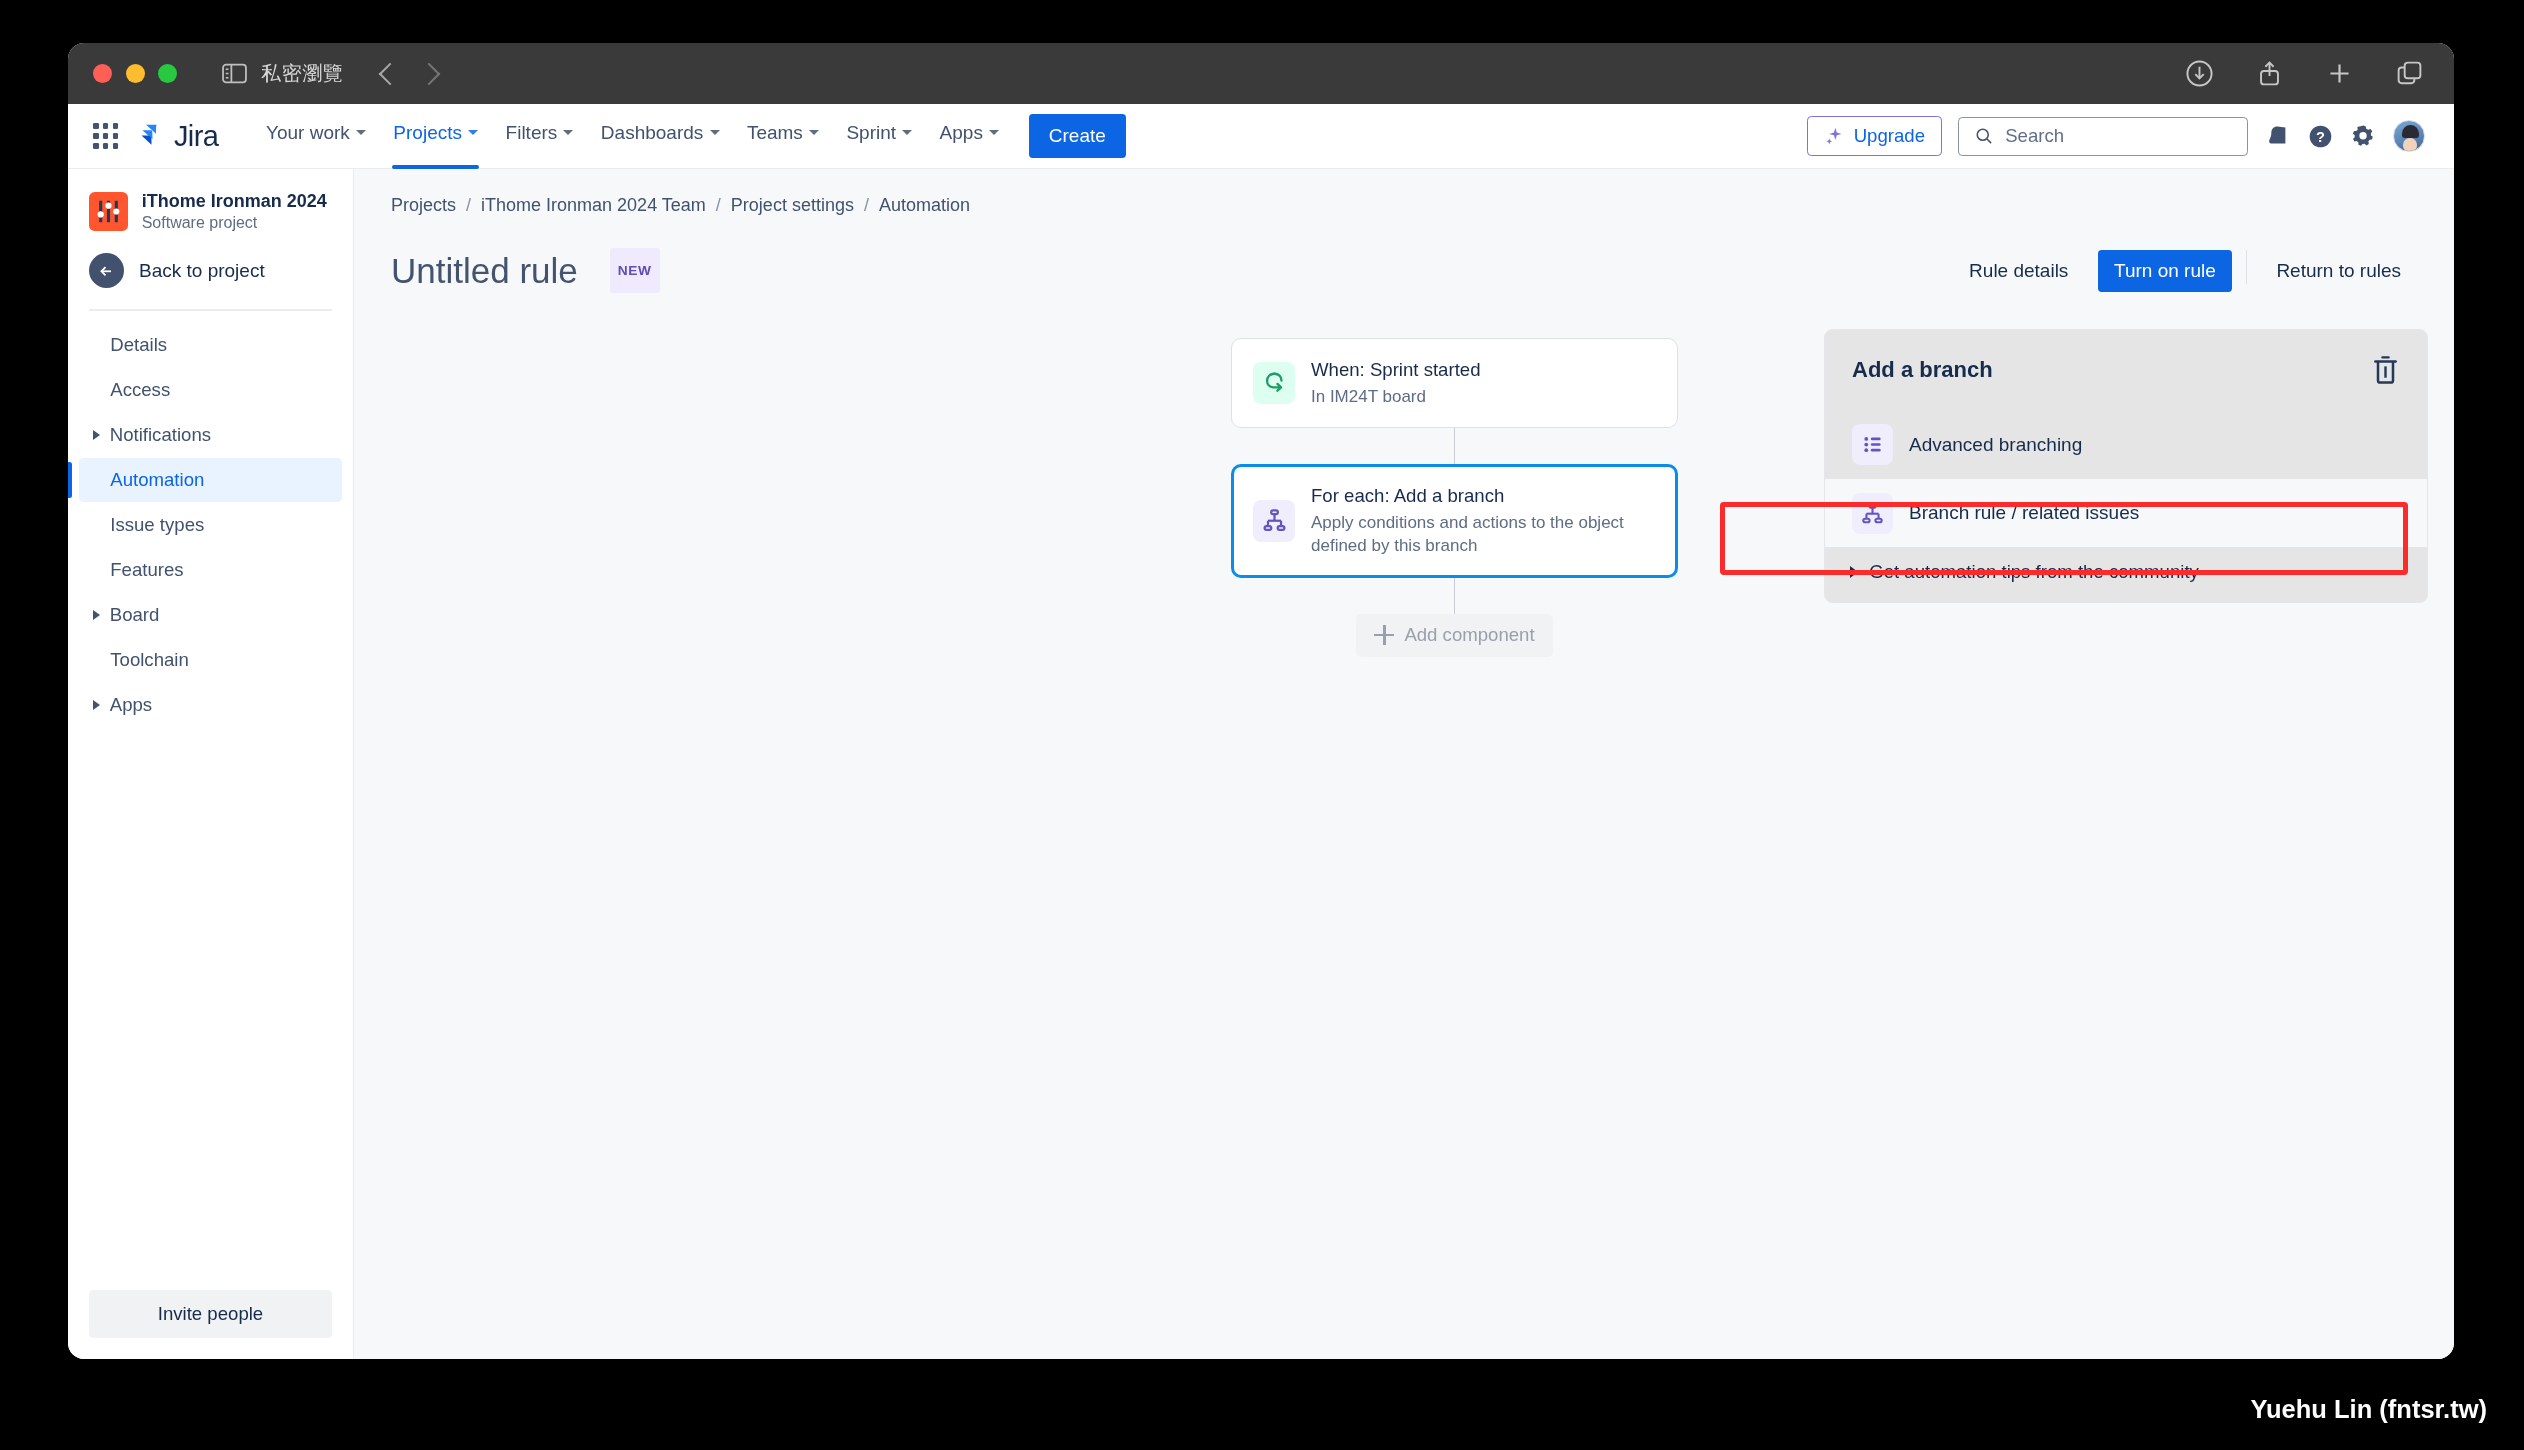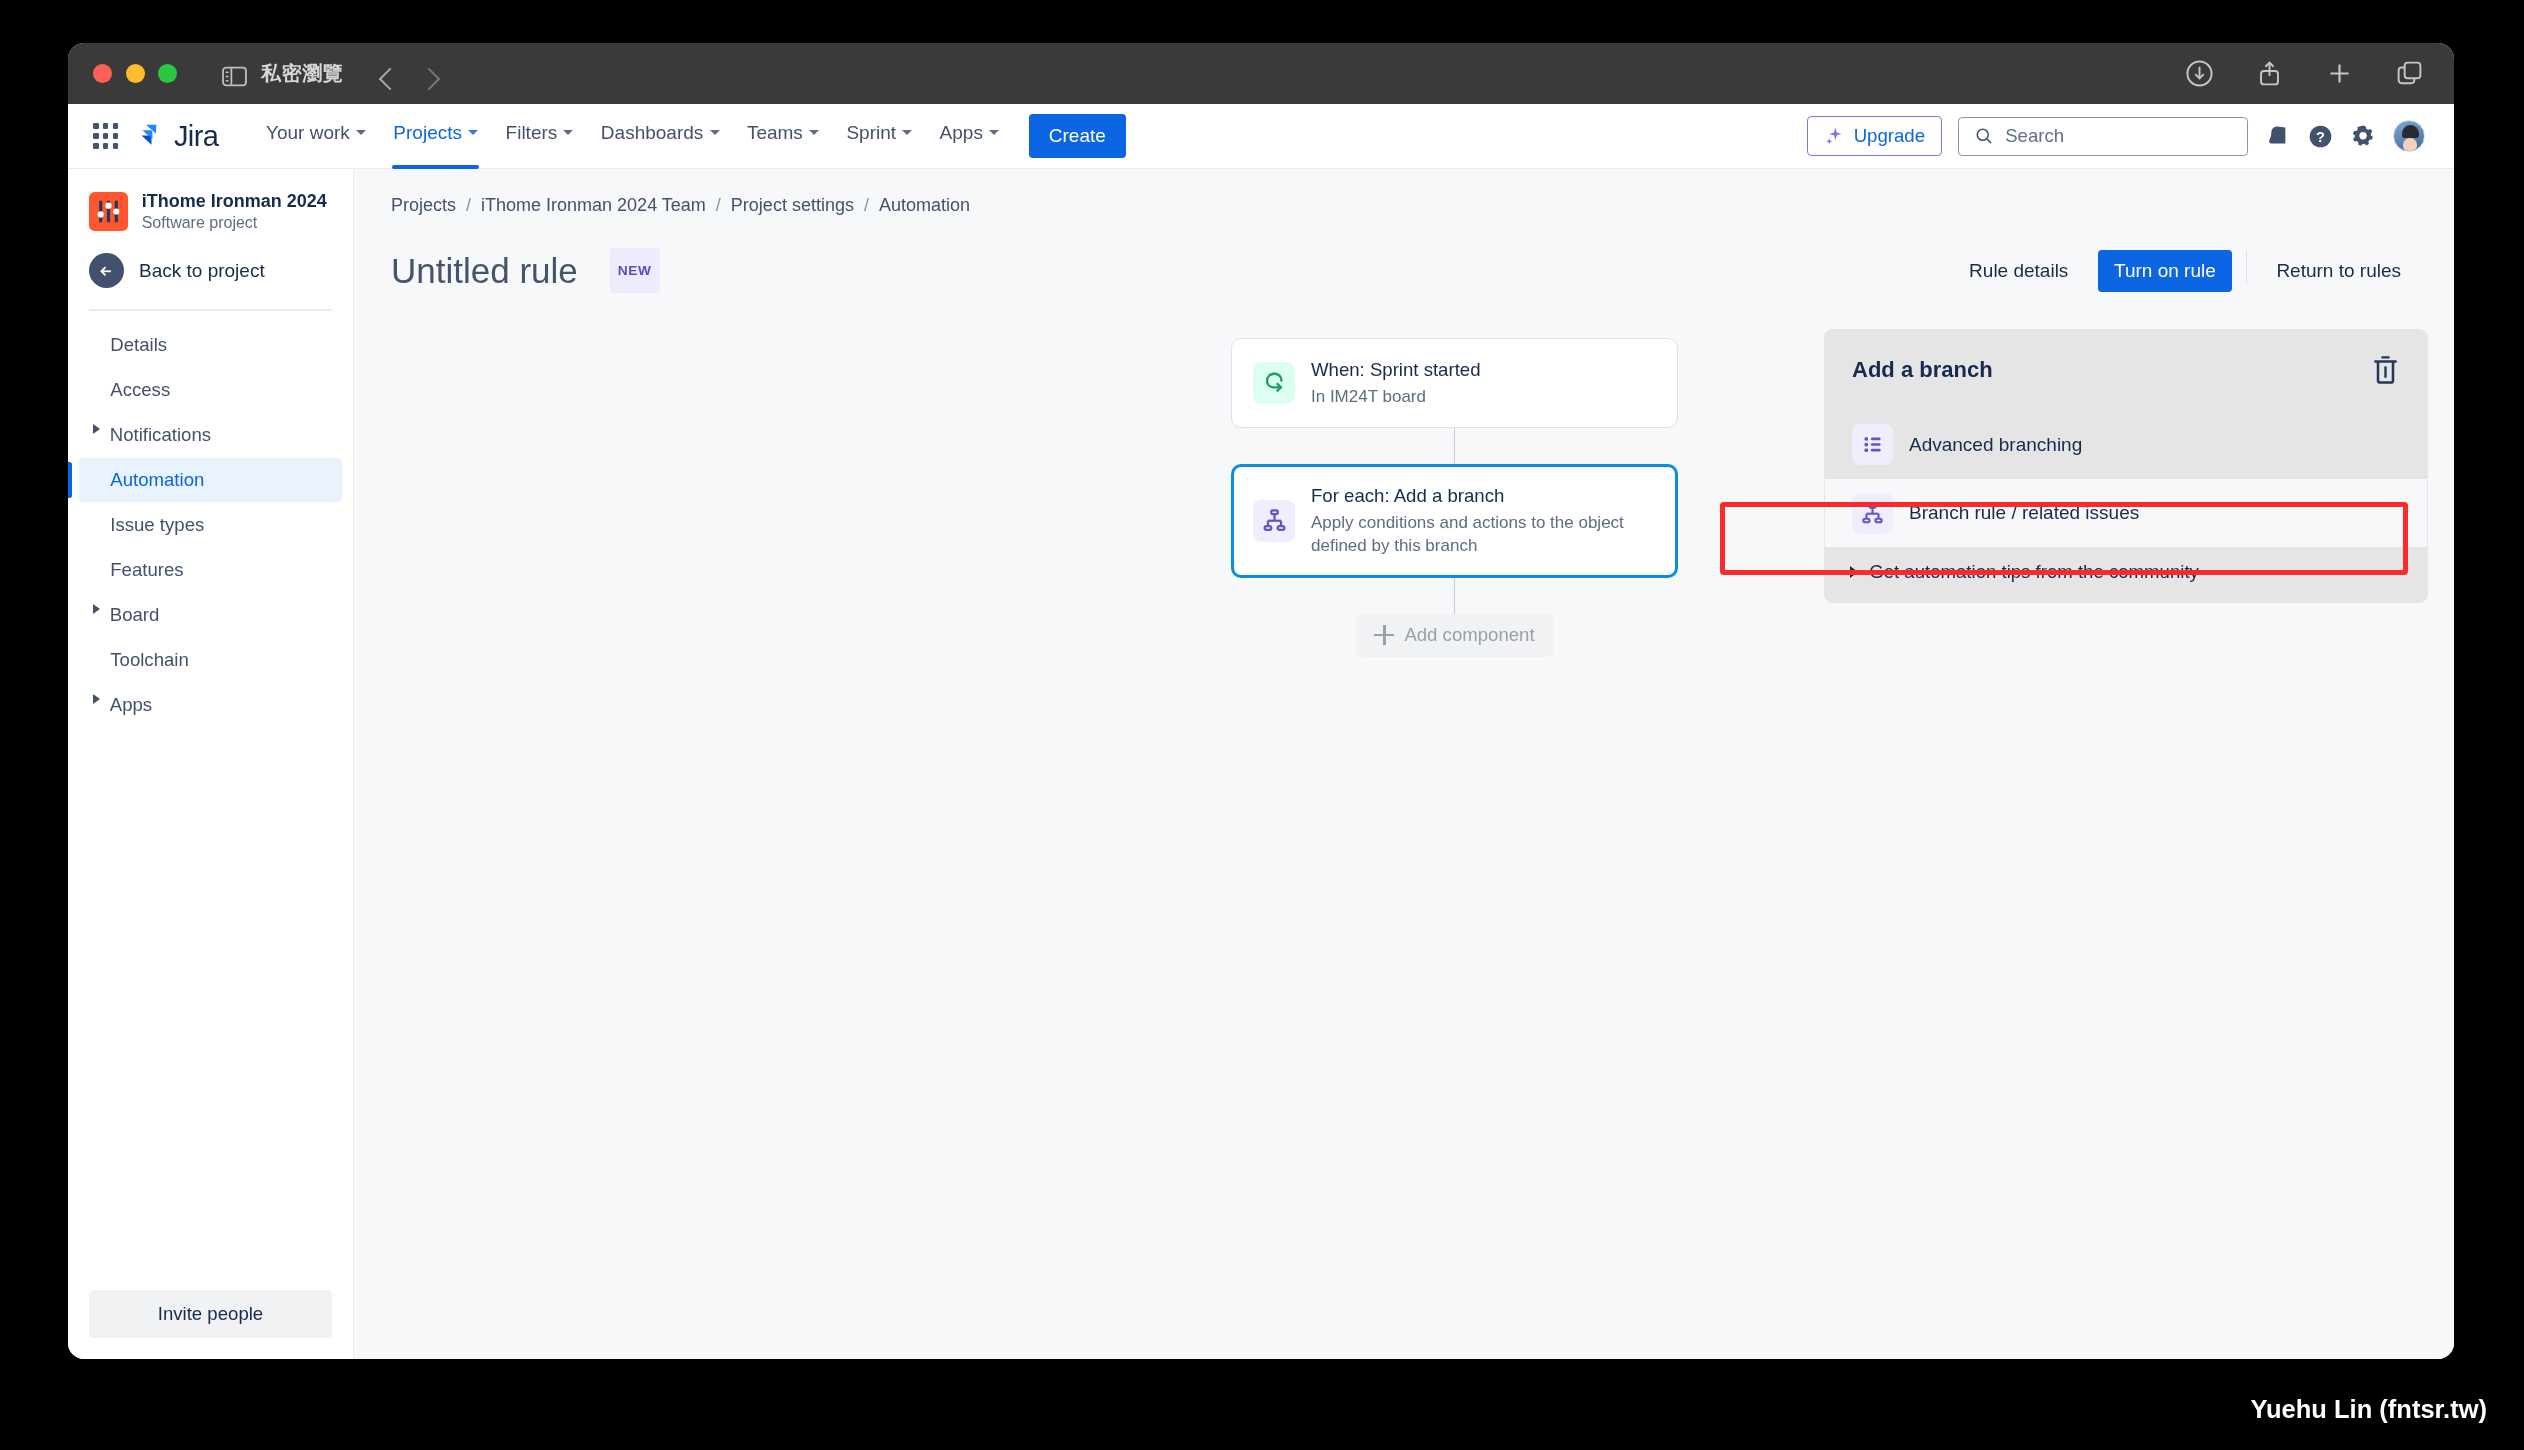--- a/index.html
+++ b/index.html
@@ -27,21 +27,21 @@
     align-items: center;
     padding: 0 25px;
     position: relative;
   }
   .traffic { display: flex; gap: 13.7px; align-items: center; }
   .dot { width: 19px; height: 19px; border-radius: 50%; }
   .dot.red { background: #ff5f57; }
   .dot.yellow { background: #febc2e; }
   .dot.green { background: #28c840; }
 
-  .tb-left-group { display: flex; align-items: flex-end; margin-left: 45px; gap: 13.7px; font-weight: bold; }
+  .tb-left-group { display: flex; align-items: center; margin-left: 45px; gap: 13.7px; }
   .sidebar-toggle-icon { width: 25px; height: 21px; }
   .private-label {
     color: #d6d6d6; font-size: 20px; letter-spacing: 0.6px;
     font-family: "DejaVu Sans", sans-serif;
   }
   .nav-arrows { display: flex; align-items: center; gap: 22.4px; margin-left: 25px; }
   .chev { width: 16px; height: 16px; border-style: solid; border-color: #a8a8a8; }
   .chev.back { border-width: 0 0 2.5px 2.5px; transform: rotate(45deg); }
   .chev.fwd { border-width: 2.5px 2.5px 0 0; transform: rotate(45deg); opacity:.55; }
 
@@ -141,21 +141,21 @@
     width: 35px; height: 35px; border-radius: 50%;
     background: #42526e; display: flex; align-items: center; justify-content: center;
     flex: 0 0 35px;
   }
   .back-label { font-size: 19px; color: #172b4d; }
 
   .side-divider { height: 1.9px; background: #ebecf0; margin: 0 21px 10px 21px; }
 
   .side-list { padding: 0 11.2px; }
   .side-item {
-    display: flex; gap: 8.7px;
+    display: flex; align-items: center; gap: 8.7px;
     padding: 10.6px 13.7px; margin: 1.9px 0;
     font-size: 18.6px; color: #42526e; border-radius: 4.3px;
     cursor: pointer; position: relative;
   }
   .side-item.active { background: #e9f2ff; color: #0c66e4; }
   .side-item.active::before {
     content: ""; position: absolute; left: -11.2px; top: 3.7px; bottom: 3.7px;
     width: 4.3px; background: #0c66e4; border-radius: 0 2.5px 2.5px 0;
   }
   .side-chev {

